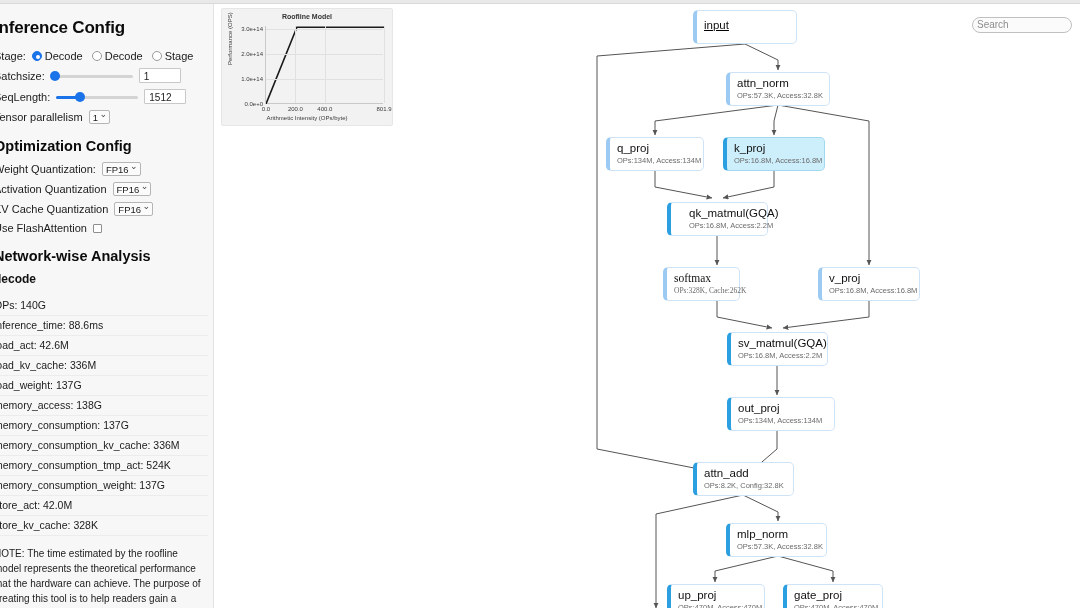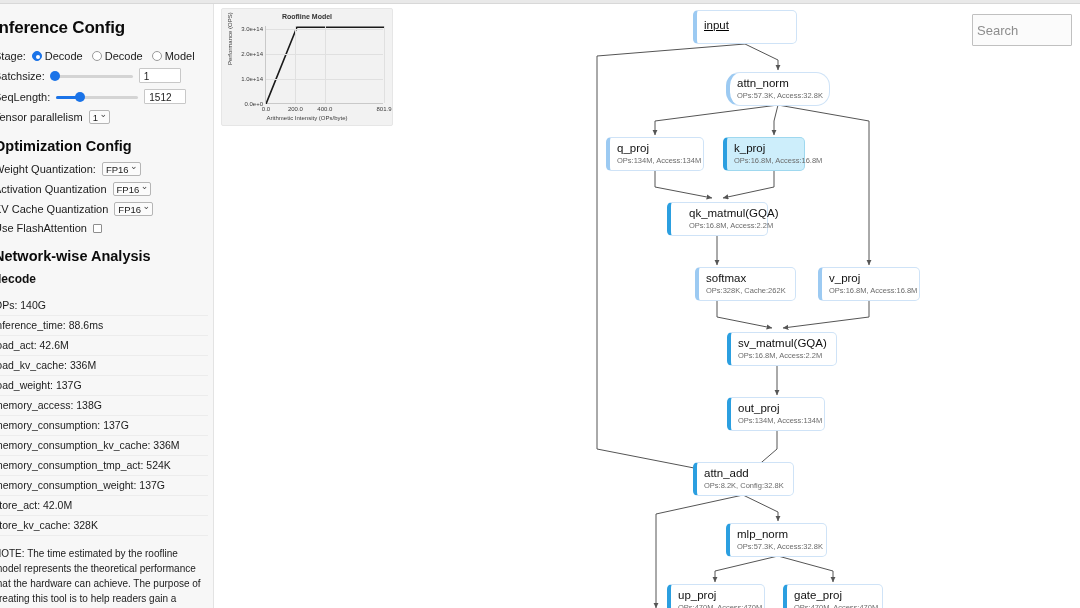--- a/index.html
+++ b/index.html
@@ -129,22 +129,22 @@
     font-size: 6px; color: #3b3b3b;
   }
 
   
   .canvas {
     position: absolute; left: 215px; top: 4px; width: 865px; height: 604px;
     background: #ffffff; overflow: hidden;
   }
   .search-wrap { position: absolute; right: 8px; top: 10px; }
   .search-input {
-    width: 100px; height: 32px; border: 1px solid #c0c0c0; background: #fbfbfb;
-    font-size: 13px; color: #333; padding: 0 4px; border-radius: 1px;
+    width: 100px; height: 16px; border: 1px solid #c0c0c0; background: #fbfbfb;
+    font-size: 10px; color: #333; padding: 0 4px; border-radius: 8px;
     font-family: "Liberation Sans", sans-serif;
   }
   .search-input::placeholder { color: #8d8d8d; }
 
   svg.edges { position: absolute; left: 0; top: 0; width: 865px; height: 604px; pointer-events: none; }
 
   .node {
     position: absolute;
     background: #ffffff;
     border: 1px solid #cfe3f7;
@@ -177,21 +177,21 @@
           <span class="radio-item">
             <span class="radio on"></span>
             <span>Decode</span>
           </span>
           <span class="radio-item">
             <span class="radio"></span>
             <span>Decode</span>
           </span>
           <span class="radio-item">
             <span class="radio"></span>
-            <span>Model</span>
+            <span>Stage</span>
           </span>
         </span>
       </div>
 
       <div class="row">
         <span class="lab">Batchsize:</span>
         <span class="slider">
           <span class="track"></span>
           <span class="fill" style="width:0px"></span>
           <span class="knob" style="left:4px"></span>
@@ -303,49 +303,49 @@
         <path d="M563,552 L500,567 L500,578"></path>
 
         <path d="M563,552 L618,567 L618,578"></path>
       </g>
     </svg>
 
     <div id="nodes-layer">
         <div class="node plain" style="left: 478px; top: 6px; width: 104px; min-height: 34px;">
           <div class="nm">input</div>
         </div>
-        <div class="node" style="left: 511px; top: 68px; width: 104px; min-height: 33px; border-radius: 14px;">
+        <div class="node" style="left: 511px; top: 68px; width: 104px; min-height: 33px;">
           <div class="nm">attn_norm</div>
           <div class="st">OPs:57.3K, Access:32.8K</div>
         </div>
         <div class="node" style="left: 391px; top: 133px; width: 98px; min-height: 33px;">
           <div class="nm">q_proj</div>
           <div class="st">OPs:134M, Access:134M</div>
         </div>
-        <div class="node hl" style="left: 508px; top: 133px; width: 82px; min-height: 33px;">
+        <div class="node hl" style="left: 508px; top: 133px; width: 102px; min-height: 33px;">
           <div class="nm">k_proj</div>
           <div class="st">OPs:16.8M, Access:16.8M</div>
         </div>
         <div class="node strong" style="left: 452px; top: 198px; width: 101px; min-height: 33px; padding-left: 18px;">
           <div class="nm">qk_matmul(GQA)</div>
           <div class="st">OPs:16.8M, Access:2.2M</div>
         </div>
-        <div class="node" style="left: 480px; top: 263px; width: 101px; min-height: 33px;">
+        <div class="node" style="left: 448px; top: 263px; width: 77px; min-height: 33px; font-family: Liberation Serif, serif;">
           <div class="nm">softmax</div>
           <div class="st">OPs:328K, Cache:262K</div>
         </div>
         <div class="node" style="left: 603px; top: 263px; width: 102px; min-height: 33px;">
           <div class="nm">v_proj</div>
           <div class="st">OPs:16.8M, Access:16.8M</div>
         </div>
-        <div class="node strong" style="left: 512px; top: 328px; width: 110px; min-height: 33px;">
+        <div class="node strong" style="left: 512px; top: 328px; width: 101px; min-height: 33px;">
           <div class="nm">sv_matmul(GQA)</div>
           <div class="st">OPs:16.8M, Access:2.2M</div>
         </div>
-        <div class="node strong" style="left: 512px; top: 393px; width: 98px; min-height: 33px;">
+        <div class="node strong" style="left: 512px; top: 393px; width: 108px; min-height: 33px;">
           <div class="nm">out_proj</div>
           <div class="st">OPs:134M, Access:134M</div>
         </div>
         <div class="node strong" style="left: 478px; top: 458px; width: 101px; min-height: 33px;">
           <div class="nm">attn_add</div>
           <div class="st">OPs:8.2K, Config:32.8K</div>
         </div>
         <div class="node strong" style="left: 511px; top: 519px; width: 101px; min-height: 33px;">
           <div class="nm">mlp_norm</div>
           <div class="st">OPs:57.3K, Access:32.8K</div>

